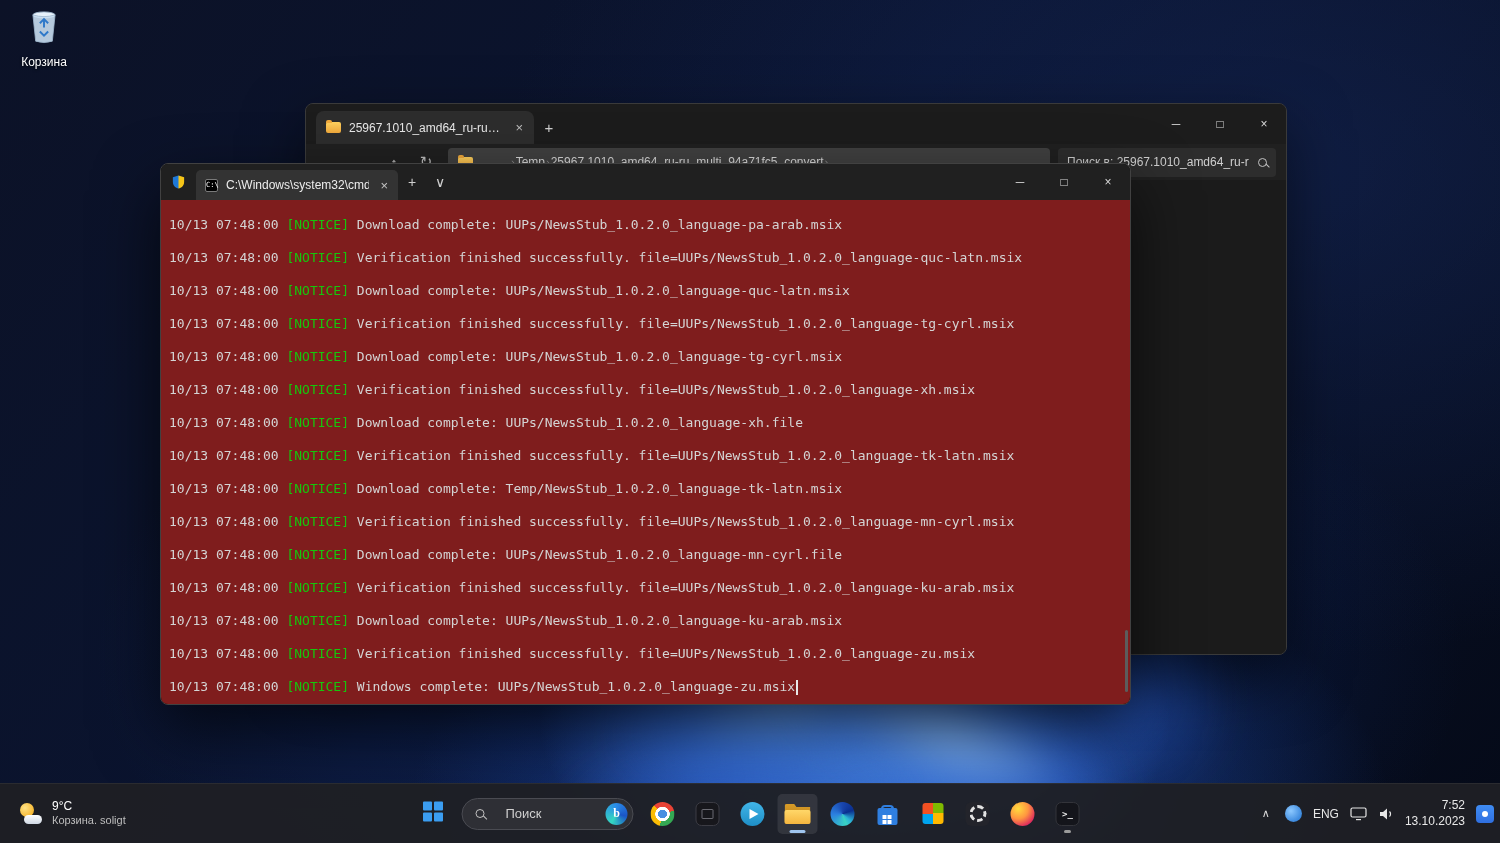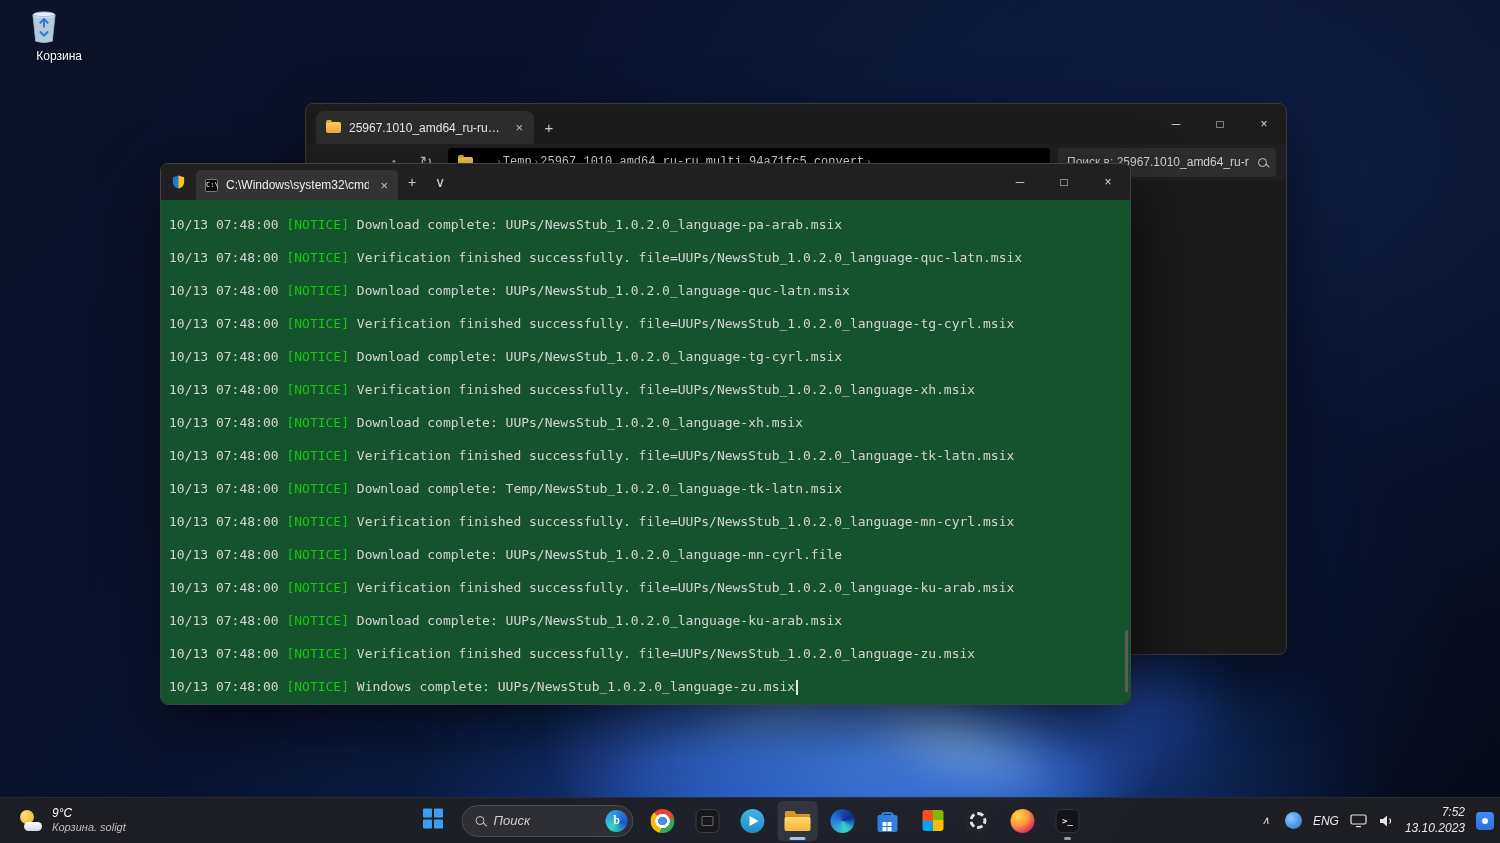--- a/index.html
+++ b/index.html
@@ -21,41 +21,41 @@
   .petal.p2 { left:760px; top:660px; width:380px; height:150px; transform:rotate(22deg);
     background:radial-gradient(closest-side, rgba(150,200,255,.75), rgba(60,120,240,.3) 65%, transparent); }
   .petal.p3 { left:480px; top:700px; width:520px; height:200px; transform:rotate(-5deg);
     background:radial-gradient(closest-side, rgba(40,90,200,.55), transparent 75%); }
   .petal.p4 { left:980px; top:560px; width:300px; height:260px; transform:rotate(55deg);
     background:radial-gradient(closest-side, rgba(45,100,220,.45), transparent 75%); }
 
   
   .desktop-icon { position:absolute; left:6px; top:8px; width:76px; text-align:center; color:#fff;
     font-size:12px; text-shadow:0 1px 3px rgba(0,0,0,.9); }
-  .desktop-icon .lbl { display:block; margin-top:2px;text-align:right; }
+  .desktop-icon .lbl { display:block; margin-top:8px; }
 
   
   .wbtn { width:44px; height:100%; display:flex; align-items:center; justify-content:center;
     color:#d9d9d9; font-size:12px; }
 
   
   .explorer { position:absolute; left:305px; top:103px; width:982px; height:552px; background:#202020;
     border:1px solid #3a3a3a; border-radius:8px; box-shadow:0 24px 60px rgba(0,0,0,.55); z-index:1; overflow:hidden; }
   .ex-tabbar { height:40px; display:flex; align-items:flex-end; padding:0 0 0 10px; background:#1c1c1c; }
   .ex-tab { height:33px; width:218px; background:#2d2d2d; border-radius:8px 8px 0 0; display:flex;
     align-items:center; gap:8px; padding:0 8px 0 10px; color:#e8e8e8; font-size:12px; }
   .ex-tab .title { flex:1; white-space:nowrap; overflow:hidden; text-overflow:ellipsis; }
   .ex-tab .x { color:#bdbdbd; font-size:13px; padding:0 3px; }
   .ex-newtab { width:30px; height:33px; display:flex; align-items:center; justify-content:center; color:#cfcfcf; font-size:15px; }
   .ex-controls { margin-left:auto; display:flex; height:40px; align-items:stretch; }
   .ex-toolbar { height:36px; display:flex; align-items:center; gap:4px; padding:0 10px; background:#202020; }
   .nav-ic { width:28px; height:28px; display:flex; align-items:center; justify-content:center; color:#bdbdbd; font-size:15px; border-radius:4px; }
   .nav-ic.disabled { color:#6f6f6f; }
-  .ex-address { flex:1; height:29px; background:#000000; border-radius:4px; display:flex; align-items:center;
-    gap:14px; padding:0 10px; color:#d6d6d6; font-size:12px; margin:0 4px; min-width:0; overflow:hidden; white-space:nowrap;font-family:Liberation Mono, monospace; }
+  .ex-address { flex:1; height:29px; background:#404040; border-radius:4px; display:flex; align-items:center;
+    gap:25px; padding:0 10px; color:#d6d6d6; font-size:12px; margin:0 4px; min-width:0; overflow:hidden; white-space:nowrap; }
   .crumb { color:#d6d6d6; }
   .crumb-sep { color:#8f8f8f; font-size:11px; padding:0 1px; }
   .ex-search { width:218px; height:29px; background:#2d2d2d; border-radius:4px; display:flex; align-items:center;
     padding:0 9px; gap:3px; }
   .ex-search input { flex:1; background:transparent; border:none; outline:none; color:#cfcfcf; font-size:12px;
     font-family:"Liberation Sans",sans-serif; min-width:0; }
   .ex-body { position:absolute; top:76px; bottom:0; left:0; right:0; display:flex; background:#1b1b1b; }
   .ex-main { flex:1; }
   .ex-details { width:156px; background:#1b1b1b; border-left:1px solid #0c0c0c; position:relative; }
   .ex-details-head { display:flex; align-items:center; justify-content:center; gap:7px; margin-top:20px;
@@ -79,30 +79,30 @@
   .term-titlebar { height:36px; background:#202020; display:flex; align-items:flex-end; padding-left:10px; }
   .term-shield { align-self:center; display:flex; }
   .term-tab { margin-left:10px; width:202px; height:30px; background:#333333; border-radius:5px 5px 0 0;
     display:flex; align-items:center; gap:8px; padding:0 7px 0 9px; color:#ededed; font-size:12px; }
   .term-tab .title { flex:1; white-space:nowrap; overflow:hidden; }
   .term-tab .x { color:#c4c4c4; font-size:13px; padding:0 3px; }
   .cmd-ic { width:13px; height:13px; background:#000; border:1px solid #7a7a7a; border-radius:2px;
     color:#fff; font-size:7px; line-height:11px; text-align:center; font-family:"DejaVu Sans Mono",monospace; flex:none; }
   .term-tabbtn { width:28px; height:36px; display:flex; align-items:center; justify-content:center; color:#cfcfcf; font-size:14px; }
   .term-controls { margin-left:auto; display:flex; height:36px; }
-  .term-body { position:absolute; top:36px; left:0; right:0; bottom:0; background:#14532d;
+  .term-body { position:absolute; top:36px; left:0; right:0; bottom:0; background:#7f1d1d;
     padding:8px 0 0 8px; font-family:"DejaVu Sans Mono", monospace; font-size:13px; color:#d4d4d4; }
   .tline { height:33px; line-height:33px; white-space:pre; }
   .t-level { color:#16c60c; }
   .cursor { display:inline-block; width:2px; height:15px; background:#e8e8e8; vertical-align:middle; margin-left:1px; }
   .term-scroll { position:absolute; right:2px; bottom:12px; width:3px; height:62px; background:#5c5c5c; border-radius:2px; }
 
   
-  .taskbar { position:absolute; left:0; right:0; bottom:0; height:46px; background:rgba(30,31,36,.96);
-    border-top:1px solid rgba(255,255,255,.06); z-index:50;font-style:italic; }
+  .taskbar { position:absolute; left:0; right:0; bottom:0; height:60px; background:rgba(30,31,36,.96);
+    border-top:1px solid rgba(255,255,255,.06); z-index:50; }
   .tb-weather { position:absolute; left:10px; top:0; height:100%; display:flex; align-items:center; gap:8px;
     padding:0 8px; border-radius:5px; }
   .weather-ic { position:relative; width:26px; height:24px; }
   .weather-ic::before { content:""; position:absolute; left:2px; top:1px; width:14px; height:14px; border-radius:50%;
     background:radial-gradient(circle at 35% 35%, #ffe286, #f6b62e 75%); }
   .weather-ic::after { content:""; position:absolute; left:6px; bottom:2px; width:18px; height:9px; border-radius:8px;
     background:linear-gradient(#ffffff,#cfd8e4); }
   .tb-weather .temp { color:#fff; font-size:12px; }
   .tb-weather .cond { color:#bdbdbd; font-size:11px; }
   .tb-weather .wtxt { display:flex; flex-direction:column; line-height:1.25; }
@@ -111,21 +111,21 @@
     align-items:center; gap:5px; }
   .tb-btn { width:40px; height:40px; border-radius:5px; display:flex; align-items:center; justify-content:center;
     position:relative; flex:none; }
   .tb-btn.open::after { content:""; position:absolute; bottom:1px; left:50%; transform:translateX(-50%);
     width:7px; height:3px; border-radius:2px; background:#9b9b9b; }
   .tb-btn.active { background:rgba(255,255,255,.09); }
   .tb-btn.active::after { width:16px; background:#9fc5ef; }
   .tb-ic { width:24px; height:24px; display:flex; align-items:center; justify-content:center; position:relative; }
 
   .search-pill { height:32px; width:172px; border-radius:16px; background:#2e2f35; border:1px solid #4a4b52;
-    display:flex; align-items:center; gap:9px; padding:0 5px 0 13px; color:#cfcfcf; font-size:13px; margin:0 4px; }
+    display:flex; align-items:center; gap:21px; padding:0 5px 0 13px; color:#cfcfcf; font-size:13px; margin:0 4px; }
   .search-pill .grow { flex:1; }
   .bing { width:22px; height:22px; border-radius:50%; background:conic-gradient(from 210deg,#35d6c0,#2b8de8 40%,#1a55c8 70%,#35d6c0);
     color:#fff; font:bold 12px "Liberation Serif",serif; display:flex; align-items:center; justify-content:center; }
   .bing::after { content:"b"; }
 
   
   .icon-chrome { border-radius:50%;
     background:
       radial-gradient(circle at center, #4a90e2 0 4.5px, #fff 4.5px 7px, rgba(0,0,0,0) 7.5px),
       conic-gradient(from -45deg, #ea4335 0 33%, #34a853 0 66%, #fbbc05 0 100%); }
@@ -247,21 +247,21 @@
         <div class="wbtn">×</div>
       </div>
     </div>
     <div class="term-body">
         <div class="tline"><span class="t-time">10/13 07:48:00 </span><span class="t-level">[NOTICE]</span><span class="t-msg"> Download complete: UUPs/NewsStub_1.0.2.0_language-pa-arab.msix</span></div>
         <div class="tline"><span class="t-time">10/13 07:48:00 </span><span class="t-level">[NOTICE]</span><span class="t-msg"> Verification finished successfully. file=UUPs/NewsStub_1.0.2.0_language-quc-latn.msix</span></div>
         <div class="tline"><span class="t-time">10/13 07:48:00 </span><span class="t-level">[NOTICE]</span><span class="t-msg"> Download complete: UUPs/NewsStub_1.0.2.0_language-quc-latn.msix</span></div>
         <div class="tline"><span class="t-time">10/13 07:48:00 </span><span class="t-level">[NOTICE]</span><span class="t-msg"> Verification finished successfully. file=UUPs/NewsStub_1.0.2.0_language-tg-cyrl.msix</span></div>
         <div class="tline"><span class="t-time">10/13 07:48:00 </span><span class="t-level">[NOTICE]</span><span class="t-msg"> Download complete: UUPs/NewsStub_1.0.2.0_language-tg-cyrl.msix</span></div>
         <div class="tline"><span class="t-time">10/13 07:48:00 </span><span class="t-level">[NOTICE]</span><span class="t-msg"> Verification finished successfully. file=UUPs/NewsStub_1.0.2.0_language-xh.msix</span></div>
-        <div class="tline"><span class="t-time">10/13 07:48:00 </span><span class="t-level">[NOTICE]</span><span class="t-msg"> Download complete: UUPs/NewsStub_1.0.2.0_language-xh.msix</span></div>
+        <div class="tline"><span class="t-time">10/13 07:48:00 </span><span class="t-level">[NOTICE]</span><span class="t-msg"> Download complete: UUPs/NewsStub_1.0.2.0_language-xh.file</span></div>
         <div class="tline"><span class="t-time">10/13 07:48:00 </span><span class="t-level">[NOTICE]</span><span class="t-msg"> Verification finished successfully. file=UUPs/NewsStub_1.0.2.0_language-tk-latn.msix</span></div>
         <div class="tline"><span class="t-time">10/13 07:48:00 </span><span class="t-level">[NOTICE]</span><span class="t-msg"> Download complete: Temp/NewsStub_1.0.2.0_language-tk-latn.msix</span></div>
         <div class="tline"><span class="t-time">10/13 07:48:00 </span><span class="t-level">[NOTICE]</span><span class="t-msg"> Verification finished successfully. file=UUPs/NewsStub_1.0.2.0_language-mn-cyrl.msix</span></div>
         <div class="tline"><span class="t-time">10/13 07:48:00 </span><span class="t-level">[NOTICE]</span><span class="t-msg"> Download complete: UUPs/NewsStub_1.0.2.0_language-mn-cyrl.file</span></div>
         <div class="tline"><span class="t-time">10/13 07:48:00 </span><span class="t-level">[NOTICE]</span><span class="t-msg"> Verification finished successfully. file=UUPs/NewsStub_1.0.2.0_language-ku-arab.msix</span></div>
         <div class="tline"><span class="t-time">10/13 07:48:00 </span><span class="t-level">[NOTICE]</span><span class="t-msg"> Download complete: UUPs/NewsStub_1.0.2.0_language-ku-arab.msix</span></div>
         <div class="tline"><span class="t-time">10/13 07:48:00 </span><span class="t-level">[NOTICE]</span><span class="t-msg"> Verification finished successfully. file=UUPs/NewsStub_1.0.2.0_language-zu.msix</span></div>
         <div class="tline"><span class="t-time">10/13 07:48:00 </span><span class="t-level">[NOTICE]</span><span class="t-msg"> Windows complete: UUPs/NewsStub_1.0.2.0_language-zu.msix</span><span class="cursor"></span></div>
       </div>
     <div class="term-scroll"></div>

